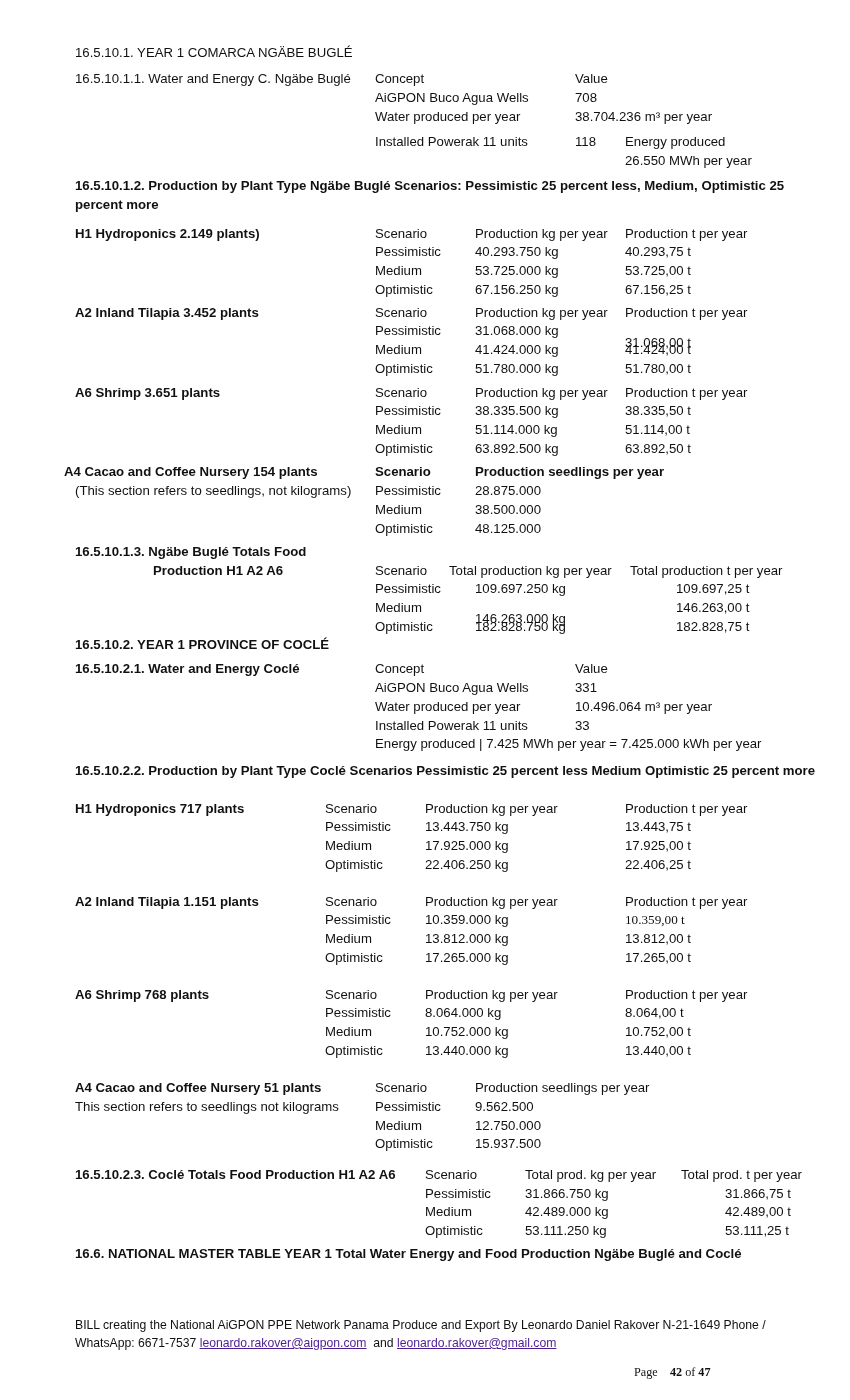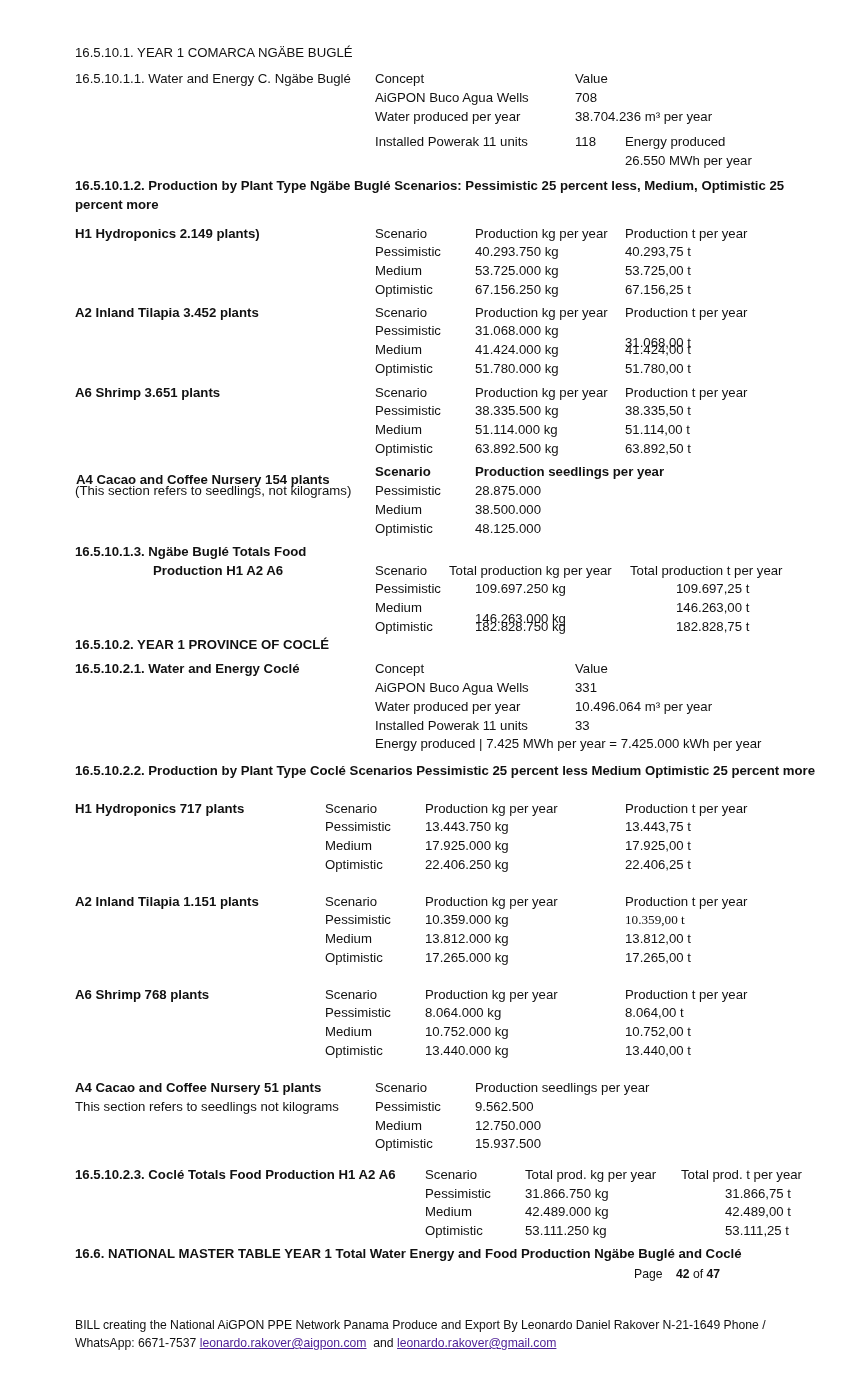--- a/index.html
+++ b/index.html
@@ -67,21 +67,21 @@
 <div class="t" style="left:375px;top:402px;">Pessimistic</div>
 <div class="t" style="left:475px;top:402px;">38.335.500 kg</div>
 <div class="t" style="left:625px;top:402px;">38.335,50 t</div>
 <div class="t" style="left:375px;top:421px;">Medium</div>
 <div class="t" style="left:475px;top:421px;">51.114.000 kg</div>
 <div class="t" style="left:625px;top:421px;">51.114,00 t</div>
 <div class="t" style="left:375px;top:440px;">Optimistic</div>
 <div class="t" style="left:475px;top:440px;">63.892.500 kg</div>
 <div class="t" style="left:625px;top:440px;">63.892,50 t</div>
 
-<div class="t b" style="left:76px;top:463px;margin-top:8px;">A4 Cacao and Coffee Nursery 154 plants</div>
+<div class="t b" style="left:64px;top:463px;">A4 Cacao and Coffee Nursery 154 plants</div>
 <div class="t" style="left:75px;top:482px;">(This section refers to seedlings, not kilograms)</div>
 <div class="t b" style="left:375px;top:463px;">Scenario</div>
 <div class="t b" style="left:475px;top:463px;">Production seedlings per year</div>
 <div class="t" style="left:375px;top:482px;">Pessimistic</div>
 <div class="t" style="left:475px;top:482px;">28.875.000</div>
 <div class="t" style="left:375px;top:501px;">Medium</div>
 <div class="t" style="left:475px;top:501px;">38.500.000</div>
 <div class="t" style="left:375px;top:520px;">Optimistic</div>
 <div class="t" style="left:475px;top:520px;">48.125.000</div>
 
@@ -181,15 +181,15 @@
 <div class="t" style="left:425px;top:1222px;">Optimistic</div>
 <div class="t" style="left:525px;top:1222px;">53.111.250 kg</div>
 <div class="t" style="left:725px;top:1222px;">53.111,25 t</div>
 
 <div class="t b" style="left:75px;top:1245px;">16.6. NATIONAL MASTER TABLE YEAR 1 Total Water Energy and Food Production Ngäbe Buglé and Coclé</div>
 
 <div class="t footer" style="left:75px;top:1316px;">BILL creating the National AiGPON PPE Network Panama Produce and Export  By Leonardo Daniel Rakover N-21-1649 Phone /</div>
 <div class="t footer" style="left:75px;top:1334px;">
   <span>WhatsApp: 6671-7537 </span><a class="link">leonardo.rakover@aigpon.com</a>&nbsp; <span>and</span> <a class="link">leonardo.rakover@gmail.com</a>
 </div>
-<div class="t footer" style="left:634px;top:1265px;">
+<div class="t footer" style="left:634px;top:1363px;font-family:Liberation Serif, serif;">
   <span>Page</span>&nbsp;&nbsp;&nbsp; <b>42</b> <span>of</span> <b>47</b>
 </div>
 
 </body></html>

